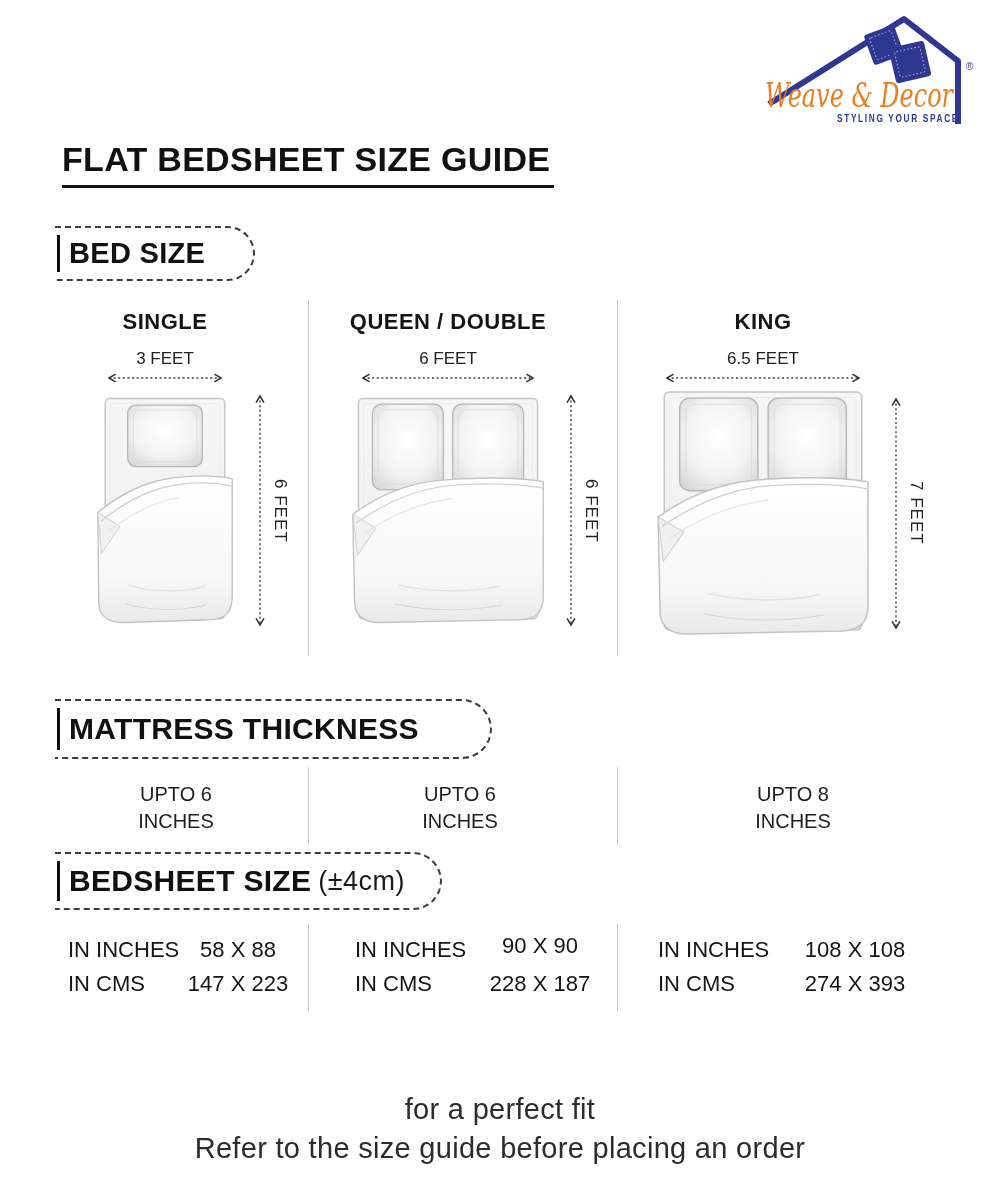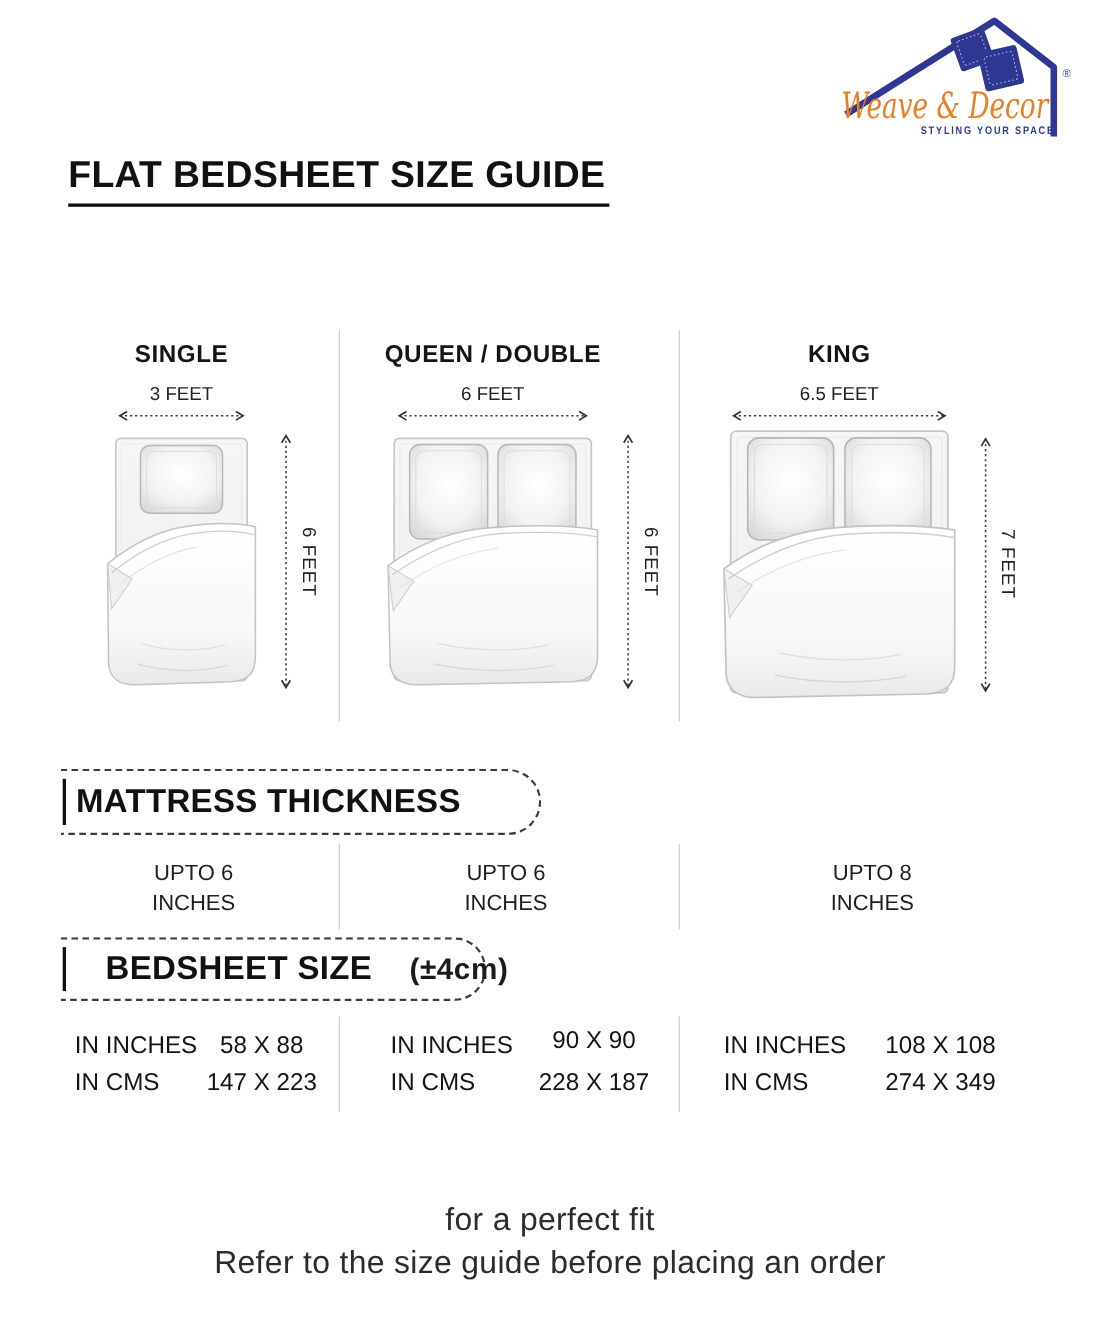--- a/index.html
+++ b/index.html
@@ -19,24 +19,24 @@
         border:2px dashed #3c3c3c;border-left:none;border-radius:0 30px 30px 0;
         box-sizing:border-box;}
   .pill .accent-bar{width:3px;background:#111;margin-left:2px;flex:none;}
   .pill .pill-text{font-weight:bold;color:#111;margin-left:9px;white-space:nowrap;letter-spacing:.3px;}
   .pill-bedsize{left:55px;top:226px;width:200px;height:55px;}
   .pill-bedsize .accent-bar{height:37px;}
   .pill-bedsize .pill-text{font-size:29px;}
   .pill-mattress{left:55px;top:699px;width:437px;height:60px;}
   .pill-mattress .accent-bar{height:42px;}
   .pill-mattress .pill-text{font-size:30px;}
-  .pill-bedsheet{left:55px;top:852px;width:387px;height:58px;gap:27px;}
+  .pill-bedsheet{left:55px;top:852px;width:387px;height:58px;}
   .pill-bedsheet .accent-bar{height:40px;}
   .pill-bedsheet .pill-text{font-size:30px;}
-  .pill-suffix{font-weight:700;font-size:27px;margin-left:7px;color:#1b1b1b;letter-spacing:.5px;}
+  .pill-suffix{font-weight:400;font-size:27px;margin-left:7px;color:#1b1b1b;letter-spacing:.5px;}
 
   
   .bed-col{position:absolute;top:309px;display:flex;align-items:center;}
   .bed-stack{display:flex;flex-direction:column;align-items:center;}
   .bed-name{font-size:22px;line-height:26px;font-weight:bold;letter-spacing:.5px;
             margin-bottom:14px;white-space:nowrap;color:#141414;}
   .w-label{font-size:17px;line-height:20px;margin-bottom:3px;color:#222;}
   .h-arrow{display:block;margin-bottom:4px;}
   .bed-svg{display:block;}
   .side-stack{display:flex;align-items:center;margin-top:79px;height:245px;margin-left:18px;}
@@ -123,20 +123,24 @@
       <rect x="-18" y="-18" width="36" height="36" rx="3" fill="#2e3791"></rect>
       <rect x="-13" y="-13" width="26" height="26" rx="2" fill="none" stroke="#aeb6dd" stroke-width="1" stroke-dasharray="1.5 2.2"></rect>
     </g>
     <text x="203" y="56" font-size="10" fill="#2e3791" font-family="Liberation Sans, sans-serif">®</text>
     <text x="2" y="93" font-size="33" font-style="italic" fill="#e87e23" font-family="DejaVu Serif, serif" textLength="188" lengthAdjust="spacingAndGlyphs">Weave &amp; Decor</text>
     <text x="74" y="108" font-size="10" font-weight="bold" fill="#2e3791" letter-spacing="2" font-family="Liberation Sans, sans-serif" textLength="122" lengthAdjust="spacingAndGlyphs">STYLING YOUR SPACE</text>
   </svg>
 
   <div class="title">FLAT BEDSHEET SIZE GUIDE</div>
 
+  <div class="pill pill-bedsize">
+    <span class="accent-bar"></span>
+    <span class="pill-text">BED SIZE</span>
+  </div>
 
   <div class="bed-col" style="left:95px">
     <div class="bed-stack" style="width:140px">
       <div class="bed-name">SINGLE</div>
       <div class="w-label">3 FEET</div>
       <svg class="h-arrow" width="128" height="12">
         <line x1="8" y1="6" x2="120" y2="6" stroke="#3a3a3a" stroke-width="1.4" stroke-dasharray="2 2.6" marker-start="url(#mkArrow)" marker-end="url(#mkArrow)"></line>
       </svg>
       <svg class="bed-svg" width="140" height="245" viewBox="0 0 150 248">
         <use href="#bed-single"></use>
@@ -224,20 +228,20 @@
   <span class="sheet-label" style="left:355px;top:937px">IN INCHES</span>
   <span class="sheet-value" style="left:540px;top:933px">90 X 90</span>
   <span class="sheet-label" style="left:658px;top:937px">IN INCHES</span>
   <span class="sheet-value" style="left:855px;top:937px">108 X 108</span>
 
   <span class="sheet-label" style="left:68px;top:971px">IN CMS</span>
   <span class="sheet-value" style="left:238px;top:971px">147 X 223</span>
   <span class="sheet-label" style="left:355px;top:971px">IN CMS</span>
   <span class="sheet-value" style="left:540px;top:971px">228 X 187</span>
   <span class="sheet-label" style="left:658px;top:971px">IN CMS</span>
-  <span class="sheet-value" style="left:855px;top:971px">274 X 349</span>
+  <span class="sheet-value" style="left:855px;top:971px">274 X 393</span>
 
   <div class="footer">
     <div>for a perfect fit</div>
     <div>Refer to the size guide before placing an order</div>
   </div>
 
 </div>
 
 </body></html>

